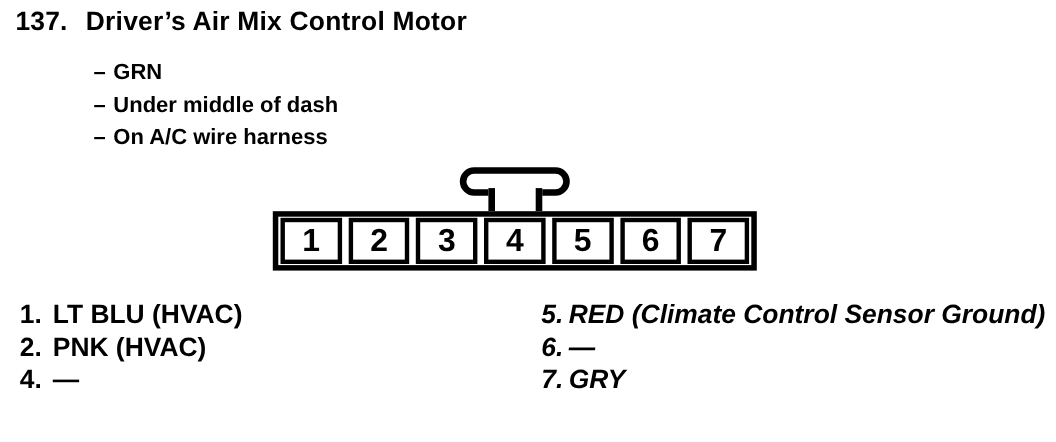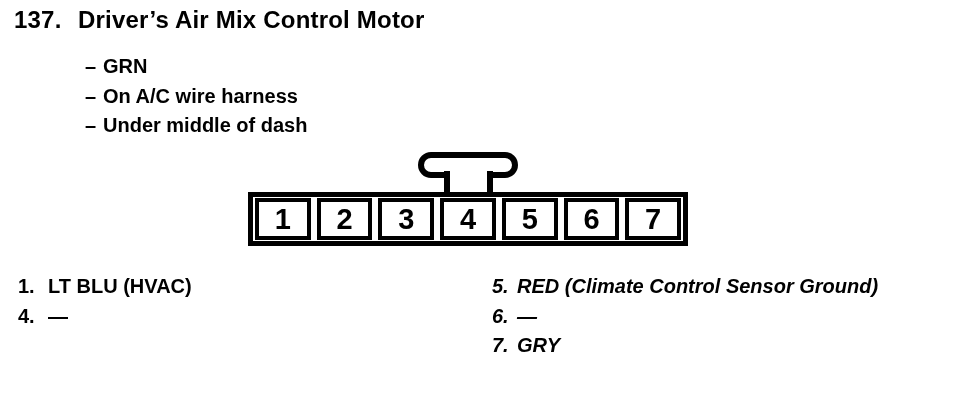--- a/index.html
+++ b/index.html
@@ -94,21 +94,21 @@
     display: flex;
     align-items: center;
     justify-content: center;
     font-size: 29px;
     font-weight: bold;
   }
   
   .pin-list {
     position: absolute;
     top: 272px;
-    font-size: 20px;
+    font-size: 24px;
     font-weight: bold;
     line-height: 29.7px;
   }
   .pin-list.left  { left: 18px; }
   .pin-list.right { left: 492px; font-style: italic; }
   .pin-row { white-space: nowrap; }
   .pin-list.left  .num { display: inline-block; width: 30px; }
   .pin-list.right .num { display: inline-block; width: 25px; }
 </style>
 </head>
@@ -118,24 +118,24 @@
 
   <div class="title-row">
     <span class="item-number">137.</span><span class="item-title">Driver’s Air Mix Control Motor</span>
   </div>
 
   <div class="details">
     <div class="detail-line">
       <span class="dash">–</span><span>GRN</span>
     </div>
     <div class="detail-line">
-      <span class="dash">–</span><span>On A/C wire harness</span>
+      <span class="dash">–</span><span>Under middle of dash</span>
     </div>
     <div class="detail-line">
-      <span class="dash">–</span><span>Under middle of dash</span>
+      <span class="dash">–</span><span>On A/C wire harness</span>
     </div>
   </div>
 
   <div class="diagram">
     <div class="tab-bar"></div>
     <div class="tab-stem"></div>
     <div class="housing">
       <div class="pin">1</div>
       <div class="pin">2</div>
       <div class="pin">3</div>
@@ -144,20 +144,23 @@
       <div class="pin">6</div>
       <div class="pin">7</div>
     </div>
   </div>
 
   <div class="pin-list left">
     <div class="pin-row">
       <span class="num">1.</span><span class="label">LT BLU (HVAC)</span>
     </div>
     <div class="pin-row">
+      <span class="num">2.</span><span class="label">PNK (HVAC)</span>
+    </div>
+    <div class="pin-row">
       <span class="num">4.</span><span class="label">—</span>
     </div>
   </div>
 
   <div class="pin-list right">
     <div class="pin-row">
       <span class="num">5.</span><span class="label">RED (Climate Control Sensor Ground)</span>
     </div>
     <div class="pin-row">
       <span class="num">6.</span><span class="label">—</span>

